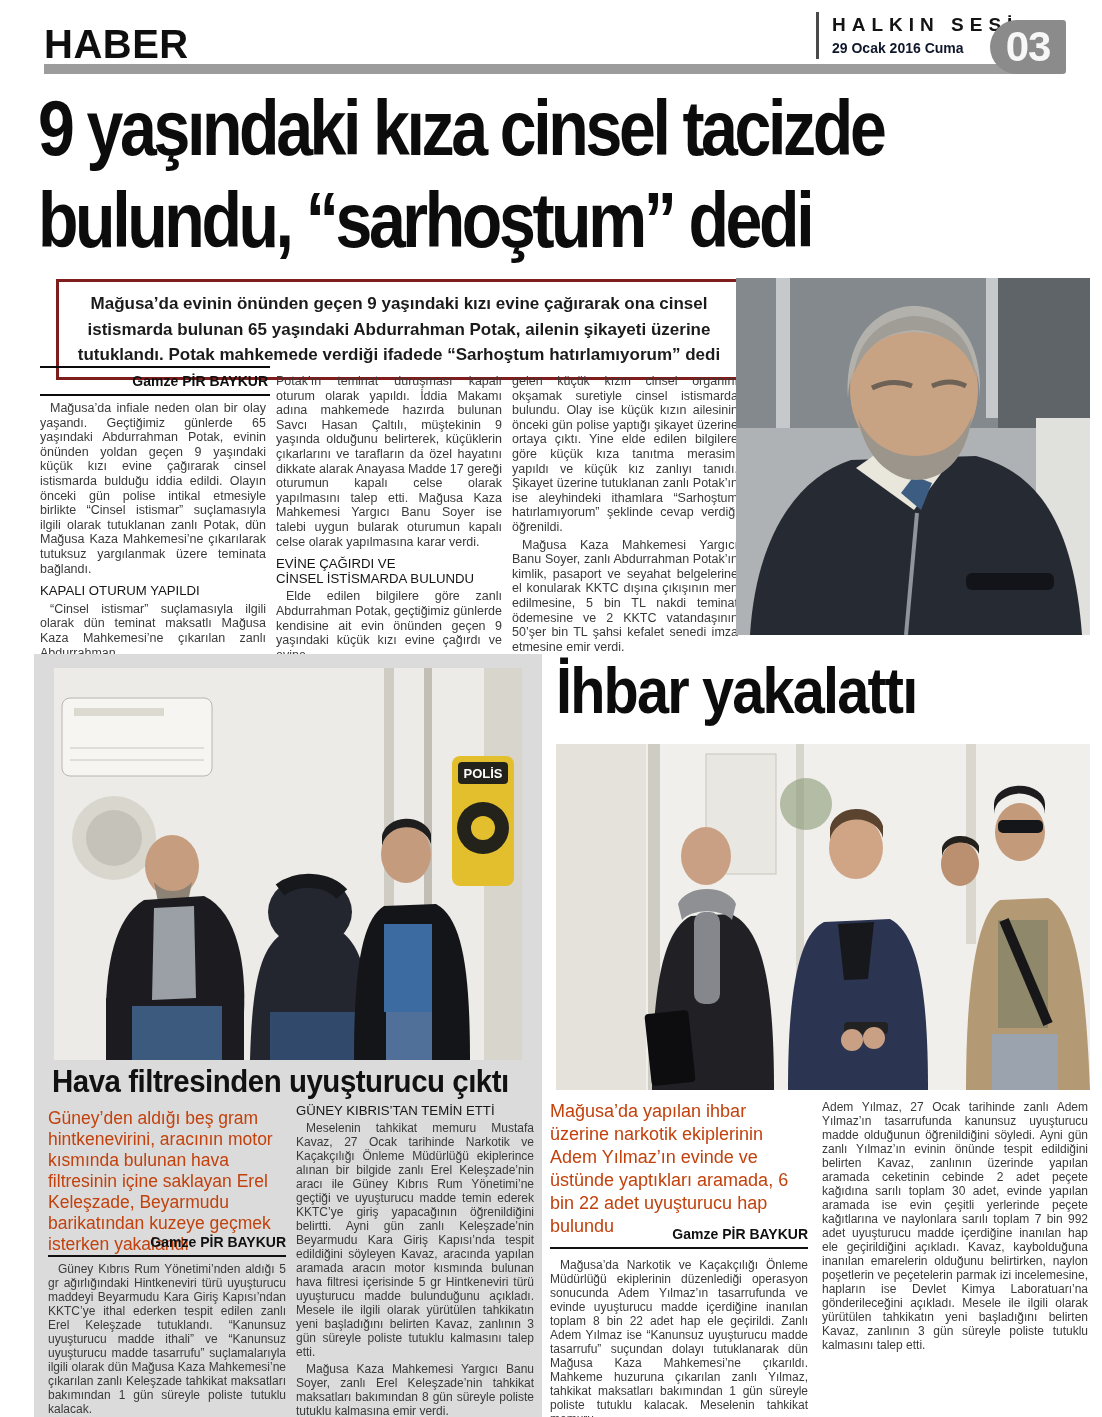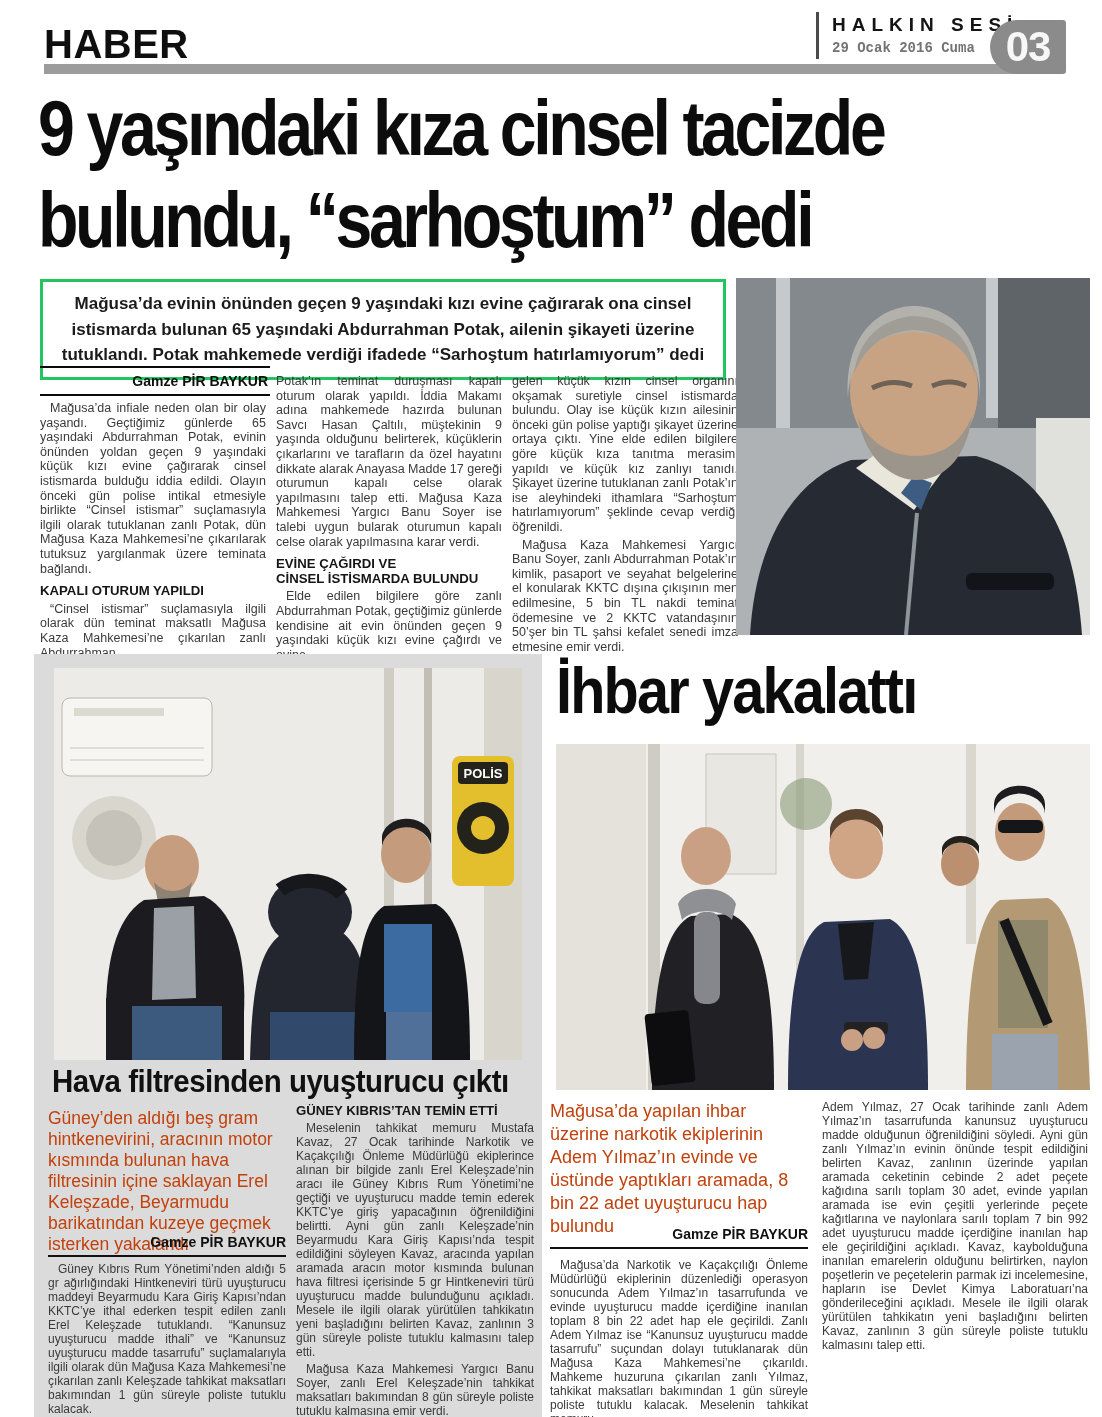--- a/index.html
+++ b/index.html
@@ -9,39 +9,39 @@
     font-family:"Liberation Sans",sans-serif;color:#222;
   }
   .abs{position:absolute;}
 
   
   .haber{left:44px;top:22px;font-size:40px;font-weight:bold;
          letter-spacing:.5px;color:#0f0f0f;}
   .header-bar{left:44px;top:64px;width:1016px;height:10px;background:#9c9c9c;}
   .mast-divider{left:816px;top:12px;width:3px;height:47px;background:#4a4a4a;}
   .paper-name{left:832px;top:14px;font-size:19px;font-weight:bold;letter-spacing:6px;color:#141414;}
-  .paper-date{left:832px;top:40px;font-size:14px;font-weight:bold;color:#737373;font-family:Liberation Mono, monospace;}
+  .paper-date{left:832px;top:40px;font-size:14px;font-weight:bold;color:#0f172a;}
   .page-box{left:990px;top:20px;width:76px;height:54px;background:#8b8b8b;
             border-radius:34px 4px 4px 34px;display:flex;align-items:center;justify-content:center;}
   .page-num{font-size:42px;font-weight:bold;color:#f7f7f7;letter-spacing:-1px;}
 
   
   .headline1{left:38px;top:82px;width:1240px;transform:scaleX(.85);transform-origin:0 0;
              font-size:78px;line-height:92px;font-weight:bold;letter-spacing:-4px;color:#0c0c0c;}
-  .lede-box{left:40px;top:279px;width:648px;border:3px solid #22c55e;padding:9px 16px;
+  .lede-box{left:56px;top:279px;width:648px;border:3px solid #7f1d1d;padding:9px 16px;
             font-size:17px;font-weight:bold;line-height:1.5;text-align:center;color:#1b1b1b;}
   .byline1{left:40px;top:366px;width:226px;border-top:2px solid #0a0a0a;border-bottom:2px solid #0a0a0a;
            padding:5px 2px;text-align:right;font-size:14px;font-weight:bold;color:#101010;}
   .s1col{width:226px;font-size:12.5px;line-height:14.6px;text-align:justify;color:#3a3a3a;}
   .s1c1{left:40px;top:401px;}
   .s1c2{left:276px;top:374px;}
   .s1c3{left:512px;top:374px;}
   .p{margin:0;text-indent:10px;}
   .p.noind{text-indent:0;}
-  .subhead{margin:8px 0 3px 0;font-size:13.2px;font-weight:bold;color:#151515;text-align:left;}
+  .subhead{margin:8px 0 3px 0;font-size:13.2px;font-weight:normal;color:#151515;text-align:left;}
   .pre{white-space:pre-line;}
   .photo{display:block;}
   .photo1{left:736px;top:278px;width:354px;height:357px;}
 
   
   .sec2-bg{left:34px;top:654px;width:508px;height:763px;background:#dbdbdb;}
   .photo2{left:54px;top:668px;width:468px;height:284px;}
   .headline2{left:52px;top:1064px;width:540px;transform:scaleX(.95);transform-origin:0 0;
              font-size:31px;font-weight:bold;letter-spacing:-.5px;color:#111;}
   .intro{font-weight:normal;color:#c2410c;}
@@ -205,21 +205,21 @@
       <ellipse cx="464" cy="88" rx="25" ry="29" fill="#c39a7a"></ellipse>
       <path d="M438,70 a25,20 0 0,1 51,0 l0,-10 a25,18 0 0,0 -51,0 Z" fill="#1d1d1f"></path>
       <rect x="442" y="76" width="45" height="13" rx="5" fill="#15161a"></rect>
       <path d="M410,346 C410,245 420,170 444,156 L492,154 C520,168 530,240 534,346 Z" fill="#b49a74"></path>
       <rect x="442" y="176" width="50" height="108" fill="#8f886b"></rect>
       <path d="M448,176 L492,280" stroke="#17171a" stroke-width="10"></path>
       <rect x="436" y="290" width="66" height="56" fill="#9aa3ae"></rect>
     </svg>
   </div>
 
-  <div class="abs intro s3intro">Mağusa’da yapılan ihbar üzerine narkotik ekiplerinin Adem Yılmaz’ın evinde ve üstünde yaptıkları aramada, 8 bin 22 adet uyuşturucu hap bulundu</div>
+  <div class="abs intro s3intro">Mağusa’da yapılan ihbar üzerine narkotik ekiplerinin Adem Yılmaz’ın evinde ve üstünde yaptıkları aramada, 6 bin 22 adet uyuşturucu hap bulundu</div>
   <div class="abs byline3">Gamze PİR BAYKUR</div>
   <div class="abs body2 s3c1p">
     <p class="p">Mağusa’da Narkotik ve Kaçakçılığı Önleme Müdürlüğü ekiplerinin düzenlediği operasyon sonucunda Adem Yılmaz’ın tasarrufunda ve evinde uyuşturucu madde içerdiğine inanılan toplam 8 bin 22 adet hap ele geçirildi. Zanlı Adem Yılmaz ise “Kanunsuz uyuşturucu madde tasarrufu” suçundan dolayı tutuklanarak dün Mağusa Kaza Mahkemesi’ne çıkarıldı. Mahkeme huzuruna çıkarılan zanlı Yılmaz, tahkikat maksatları bakımından 1 gün süreyle poliste tutuklu kalacak. Meselenin tahkikat memuru</p>
   </div>
   <div class="abs body2 s3c2">
     <p class="p noind">Adem Yılmaz, 27 Ocak tarihinde zanlı Adem Yılmaz’ın tasarrufunda kanunsuz uyuşturucu madde olduğunun öğrenildiğini söyledi. Ayni gün zanlı Yılmaz’ın evinin önünde tespit edildiğini belirten Kavaz, zanlının üzerinde yapılan aramada ceketinin cebinde 2 adet peçete kağıdına sarılı toplam 30 adet, evinde yapılan aramada ise evin çeşitli yerlerinde peçete kağıtlarına ve naylonlara sarılı toplam 7 bin 992 adet uyuşturucu madde içerdiğine inanılan hap ele geçirildiğini açıkladı. Kavaz, kaybolduğuna inanılan emarelerin olduğunu belirtirken, naylon poşetlerin ve peçetelerin parmak izi incelemesine, hapların ise Devlet Kimya Laboratuarı’na gönderileceğini açıkladı. Mesele ile ilgili olarak yürütülen tahkikatın yeni başladığını belirten Kavaz, zanlının 3 gün süreyle poliste tutuklu kalmasını talep etti.</p>
   </div>
 
 </div>
 

